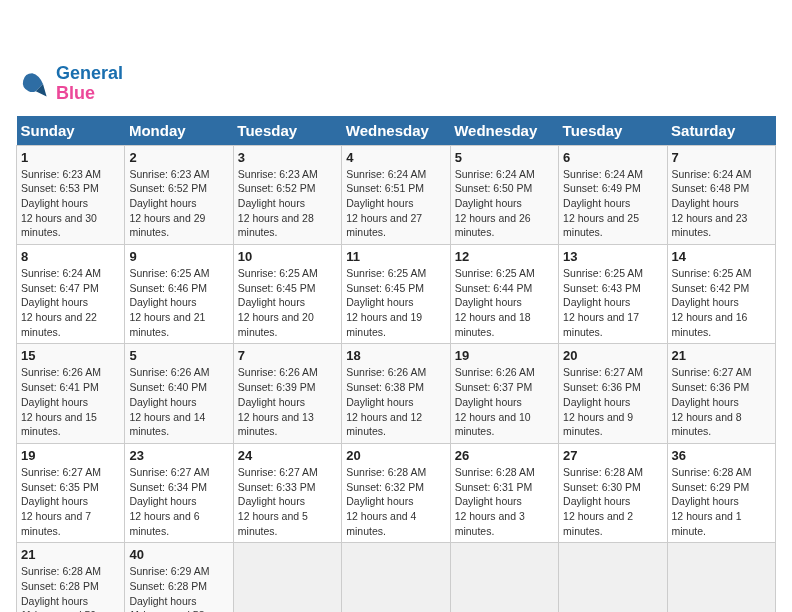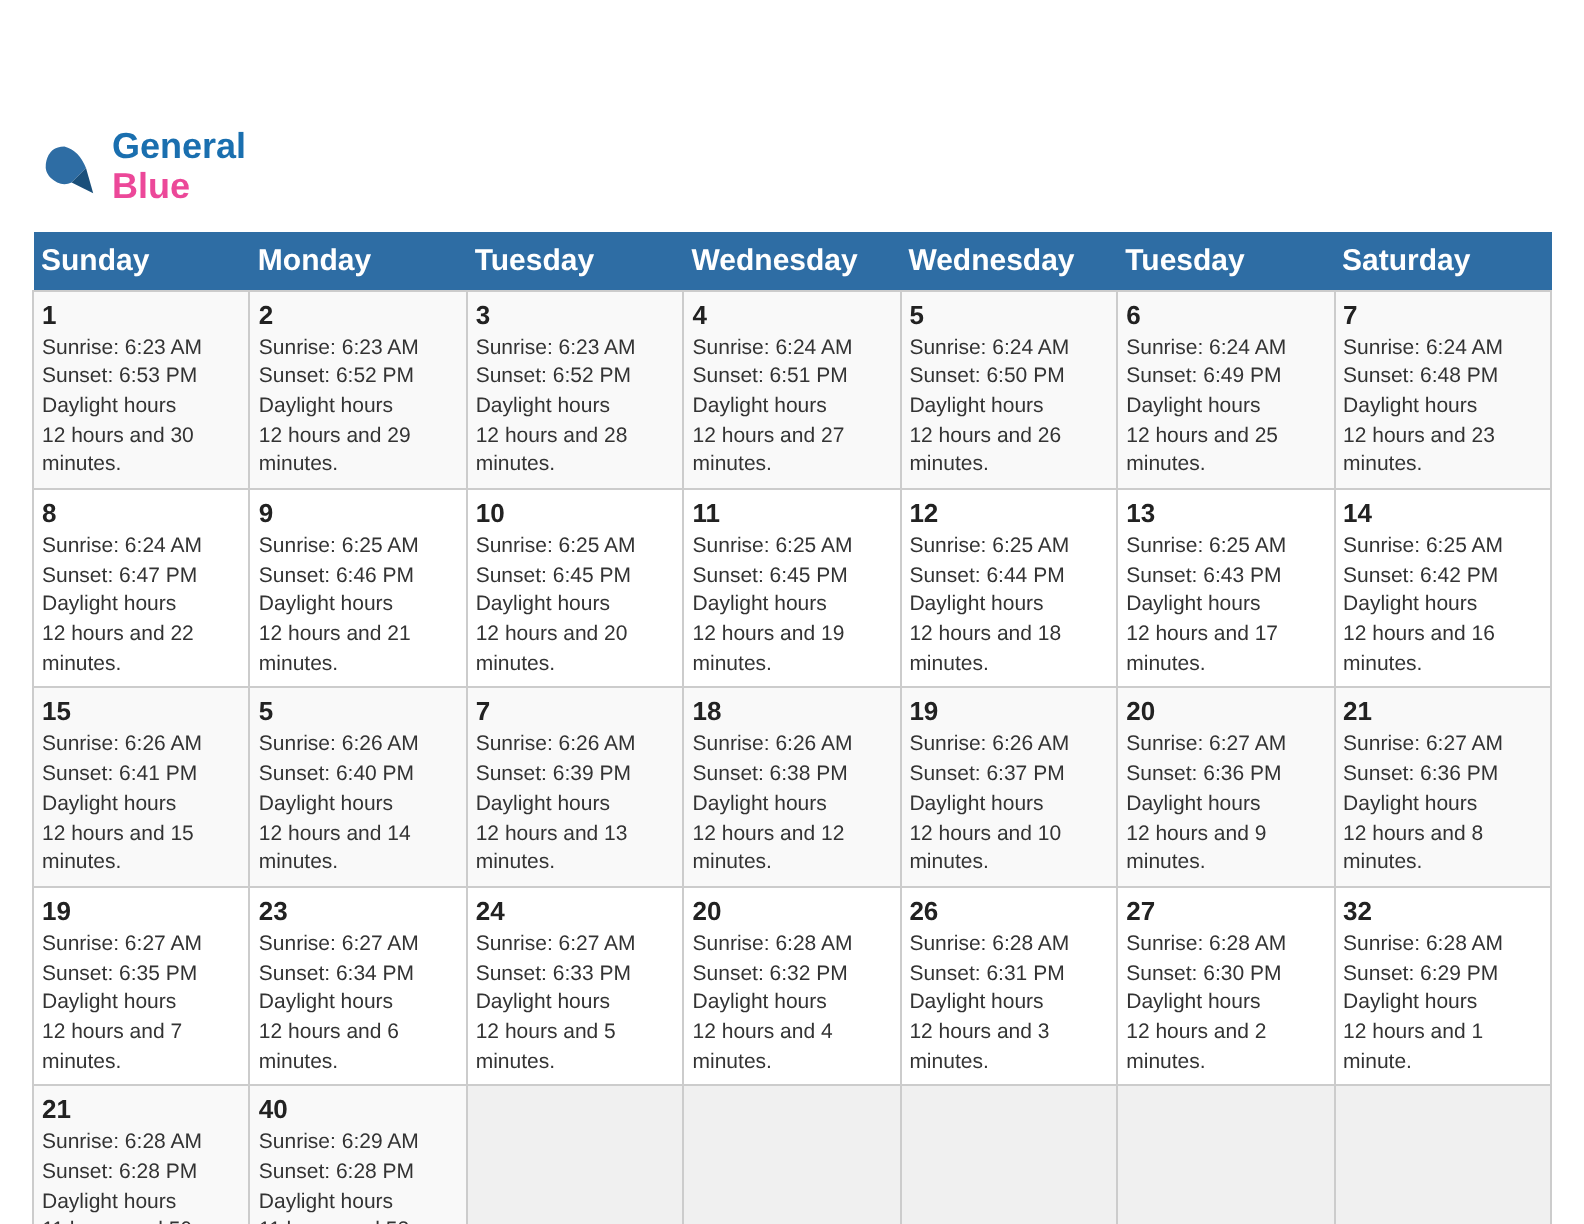--- a/index.html
+++ b/index.html
@@ -366,21 +366,21 @@
         <td>
         <span class="day-num">27</span>
         <div class="day-info">
           Sunrise: 6:28 AM<br>
           Sunset: 6:30 PM<br>
           Daylight hours<br>
           12 hours and 2 minutes.
         </div>
       </td>
         <td>
-        <span class="day-num">32</span>
+        <span class="day-num">36</span>
         <div class="day-info">
           Sunrise: 6:28 AM<br>
           Sunset: 6:29 PM<br>
           Daylight hours<br>
           12 hours and 1 minute.
         </div>
       </td>
       </tr>
       <tr>
         <td>

